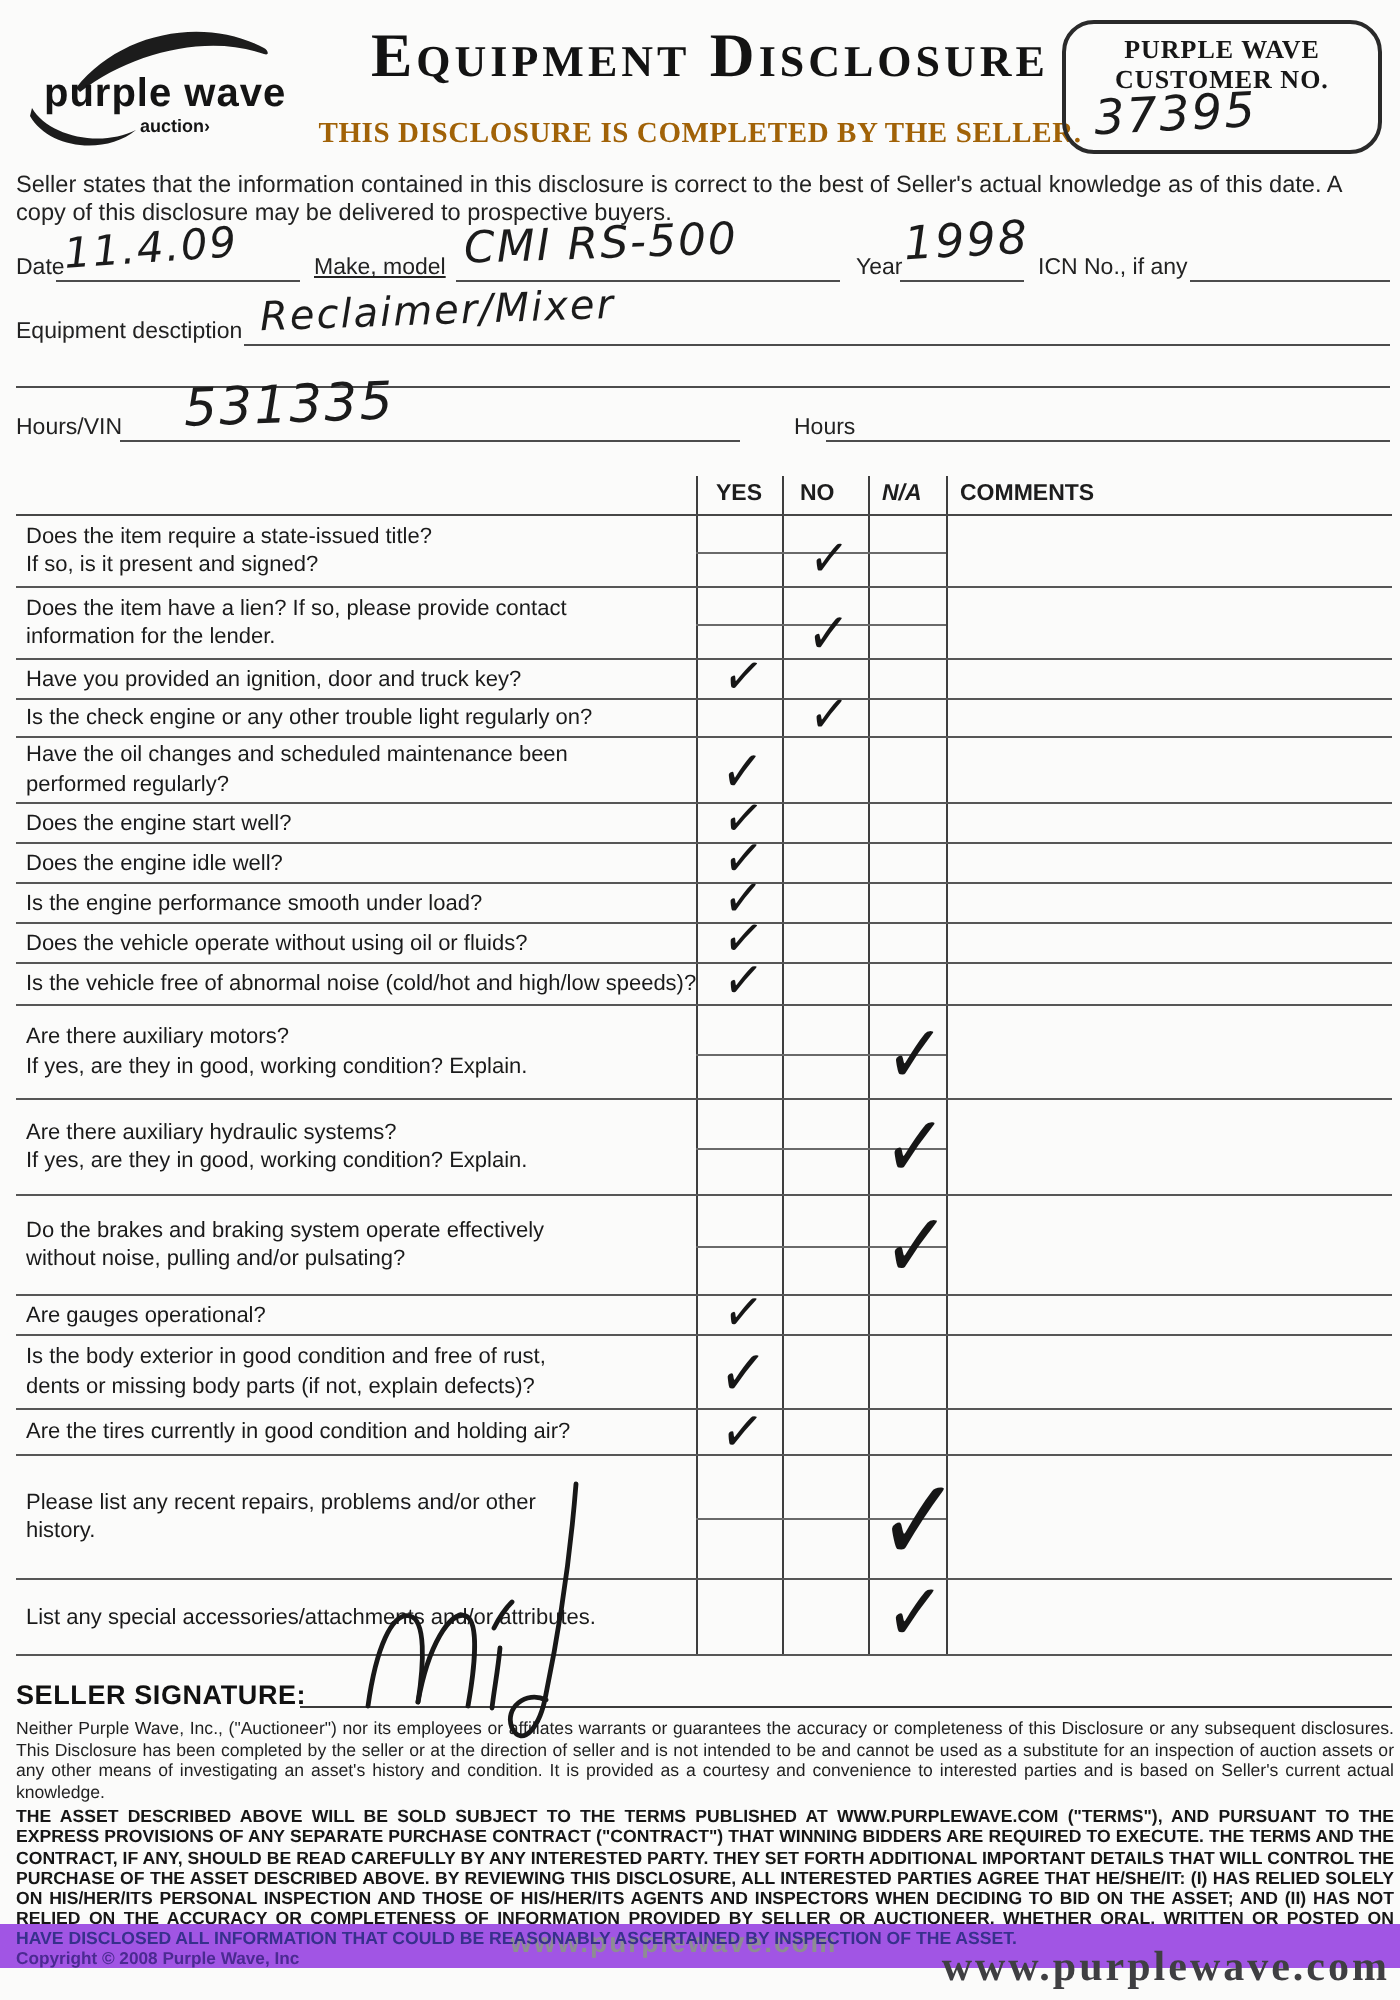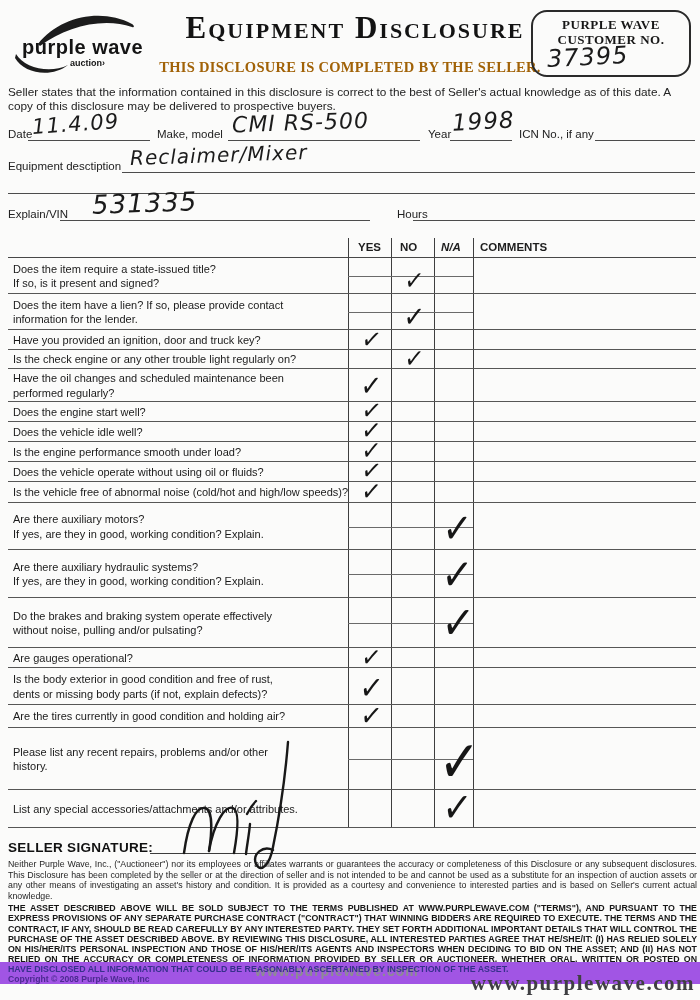--- a/index.html
+++ b/index.html
@@ -82,38 +82,38 @@
     <div class="cb-line">CUSTOMER NO.</div>
     <div class="cb-value hand" style="font-size:24px; transform:rotate(-3deg);">37395</div>
   </div>
 
   <div class="intro">Seller states that the information contained in this disclosure is correct to the best of Seller's actual knowledge as of this date. A copy of this disclosure may be delivered to prospective buyers.</div>
 
   <span class="flabel" style="left:8px; top:128px;text-align:right;">Date</span>
   <span class="hand" style="position:absolute; left:32px; top:114px; font-size:21px; transform:rotate(-4deg);">11.4.09</span>
   <div class="fline" style="left:28px; top:140px; width:122px;"></div>
 
-  <span class="flabel" style="left:157px; top:128px;">Make, model</span>
+  <span class="flabel" style="left:157px; top:128px;text-decoration:underline;">Make, model</span>
   <span class="hand" style="position:absolute; left:232px; top:112px; font-size:22px; transform:rotate(-2deg);">CMI RS-500</span>
   <div class="fline" style="left:228px; top:140px; width:192px;"></div>
 
   <span class="flabel" style="left:428px; top:128px;">Year</span>
   <span class="hand" style="position:absolute; left:452px; top:110px; font-size:23px; transform:rotate(-3deg);">1998</span>
   <div class="fline" style="left:450px; top:140px; width:62px;"></div>
 
   <span class="flabel" style="left:519px; top:128px;">ICN No., if any</span>
   <div class="fline" style="left:595px; top:140px; width:100px;"></div>
 
   <span class="flabel" style="left:8px; top:160px;">Equipment desctiption</span>
   <span class="hand" style="position:absolute; left:130px; top:145px; font-size:20px; transform:rotate(-2deg);">Reclaimer/Mixer</span>
   <div class="fline" style="left:122px; top:172px; width:573px;"></div>
 
   <div class="fline" style="left:8px; top:193px; width:687px;"></div>
 
-  <span class="flabel" style="left:8px; top:208px;">Explain/VIN</span>
+  <span class="flabel" style="left:8px; top:208px;">Hours/VIN</span>
   <span class="hand" style="position:absolute; left:92px; top:190px; font-size:26px; transform:rotate(-2deg);">531335</span>
   <div class="fline" style="left:60px; top:220px; width:310px;"></div>
   <span class="flabel" style="left:397px; top:208px;">Hours</span>
   <div class="fline" style="left:413px; top:220px; width:282px;"></div>
 
   <div class="qtable">
     <div class="vline" style="left:340px;"></div>
     <div class="vline" style="left:383px;"></div>
     <div class="vline" style="left:426px;"></div>
     <div class="vline" style="left:465px;"></div>
@@ -144,21 +144,21 @@
         </div>
         <div class="trow" style="height: 33px;">
           <div class="q">Have the oil changes and scheduled maintenance been<br>performed regularly?</div>
           <span class="check" style="font-size: 24px; left: 353.32px; top: 5.12px; transform: rotate(6deg) scaleY(1.25);">✓</span>
         </div>
         <div class="trow" style="height: 20px;">
           <div class="q">Does the engine start well?</div>
           <span class="check" style="font-size: 22px; left: 353.96px; top: -1.64px; transform: rotate(12deg) scaleY(1.25);">✓</span>
         </div>
         <div class="trow" style="height: 20px;">
-          <div class="q">Does the vehicle idle well?</div>
+          <div class="q">Does the engine idle well?</div>
           <span class="check" style="font-size: 22px; left: 353.96px; top: -1.64px; transform: rotate(10deg) scaleY(1.25);">✓</span>
         </div>
         <div class="trow" style="height: 20px;">
           <div class="q">Is the engine performance smooth under load?</div>
           <span class="check" style="font-size: 22px; left: 353.96px; top: -1.64px; transform: rotate(8deg) scaleY(1.25);">✓</span>
         </div>
         <div class="trow" style="height: 20px;">
           <div class="q">Does the vehicle operate without using oil or fluids?</div>
           <span class="check" style="font-size: 22px; left: 353.96px; top: -1.64px; transform: rotate(12deg) scaleY(1.25);">✓</span>
         </div>

